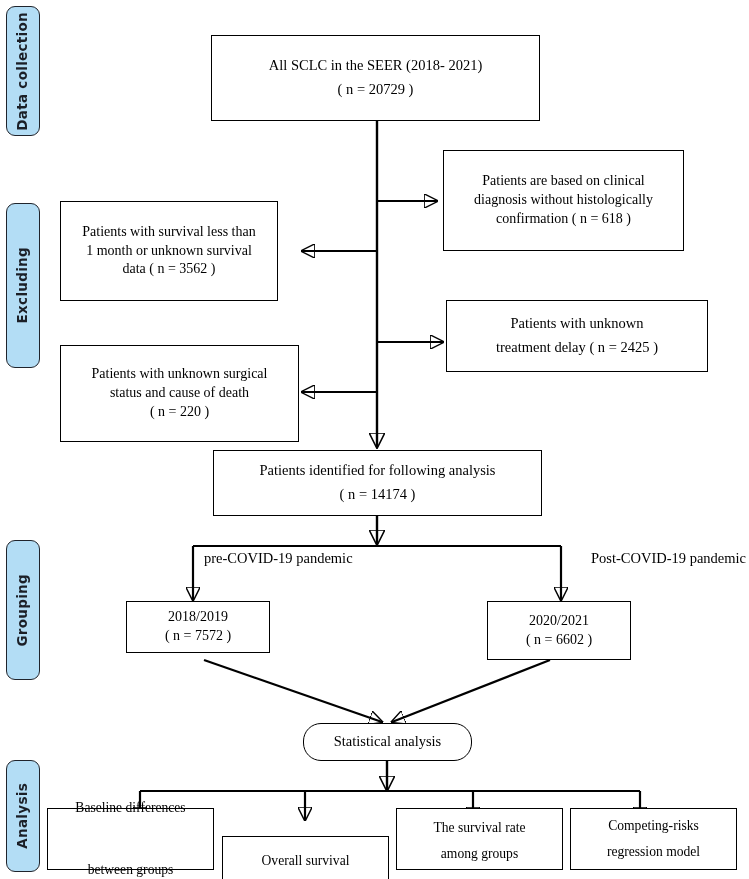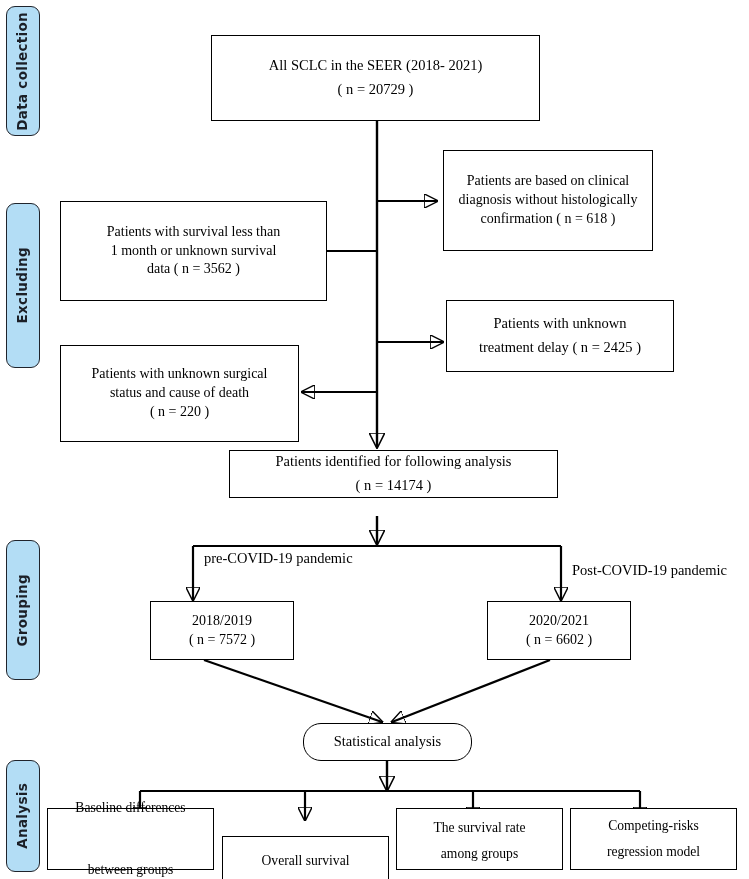--- a/index.html
+++ b/index.html
@@ -129,49 +129,49 @@
 
   <div class="stage-pill" style="left:6px; top:760px; width:34px; height:112px;">
     <span class="stage-label">Analysis</span>
   </div>
 
   <div class="node" style="left:211px; top:35px; width:329px; height:86px;">
     <span class="line">All SCLC in the SEER (2018- 2021)</span>
     <span class="line">( n = 20729 )</span>
   </div>
 
-  <div class="node tight" style="left:443px; top:150px; width:210px; height:101px;">
+  <div class="node tight" style="left:443px; top:150px; width:241px; height:101px;">
     <span class="line">Patients are based on clinical</span>
     <span class="line">diagnosis without histologically</span>
     <span class="line">confirmation ( n = 618 )</span>
   </div>
 
-  <div class="node tight" style="left:60px; top:201px; width:267px; height:100px;">
+  <div class="node tight" style="left:60px; top:201px; width:218px; height:100px;">
     <span class="line">Patients with survival less than</span>
     <span class="line">1 month or unknown survival</span>
     <span class="line">data ( n = 3562 )</span>
   </div>
 
-  <div class="node" style="left:446px; top:300px; width:228px; height:72px;">
+  <div class="node" style="left:446px; top:300px; width:262px; height:72px;">
     <span class="line">Patients with unknown</span>
     <span class="line">treatment delay ( n = 2425 )</span>
   </div>
 
   <div class="node tight" style="left:60px; top:345px; width:239px; height:97px;">
     <span class="line">Patients with unknown surgical</span>
     <span class="line">status and cause of death</span>
     <span class="line">( n =  220 )</span>
   </div>
 
-  <div class="node" style="left:213px; top:450px; width:329px; height:48px;margin-left:16px;">
+  <div class="node" style="left:213px; top:450px; width:329px; height:66px;">
     <span class="line">Patients identified for following analysis</span>
     <span class="line">( n =  14174 )</span>
   </div>
 
-  <div class="node tight" style="left:126px; top:601px; width:144px; height:59px;margin-left:24px;">
+  <div class="node tight" style="left:126px; top:601px; width:144px; height:52px;">
     <span class="line">2018/2019</span>
     <span class="line">( n =  7572 )</span>
   </div>
 
   <div class="node tight" style="left:487px; top:601px; width:144px; height:59px;">
     <span class="line">2020/2021</span>
     <span class="line">( n =  6602 )</span>
   </div>
 
   <div class="node" style="left:303px; top:723px; width:169px; height:38px;border-radius:18px;">
@@ -193,15 +193,15 @@
     <span class="line">among groups</span>
   </div>
 
   <div class="node small" style="left:570px; top:808px; width:167px; height:62px;">
     <span class="line">Competing-risks</span>
     <span class="line">regression model</span>
   </div>
 
   <div class="edge-label" style="left:204px; top:551px;">pre-COVID-19 pandemic</div>
 
-  <div class="edge-label" style="left:572px; top:551px;margin-top:12px;">Post-COVID-19 pandemic</div>
+  <div class="edge-label" style="left:591px; top:551px;">Post-COVID-19 pandemic</div>
 
 </div>
 
 </body></html>

